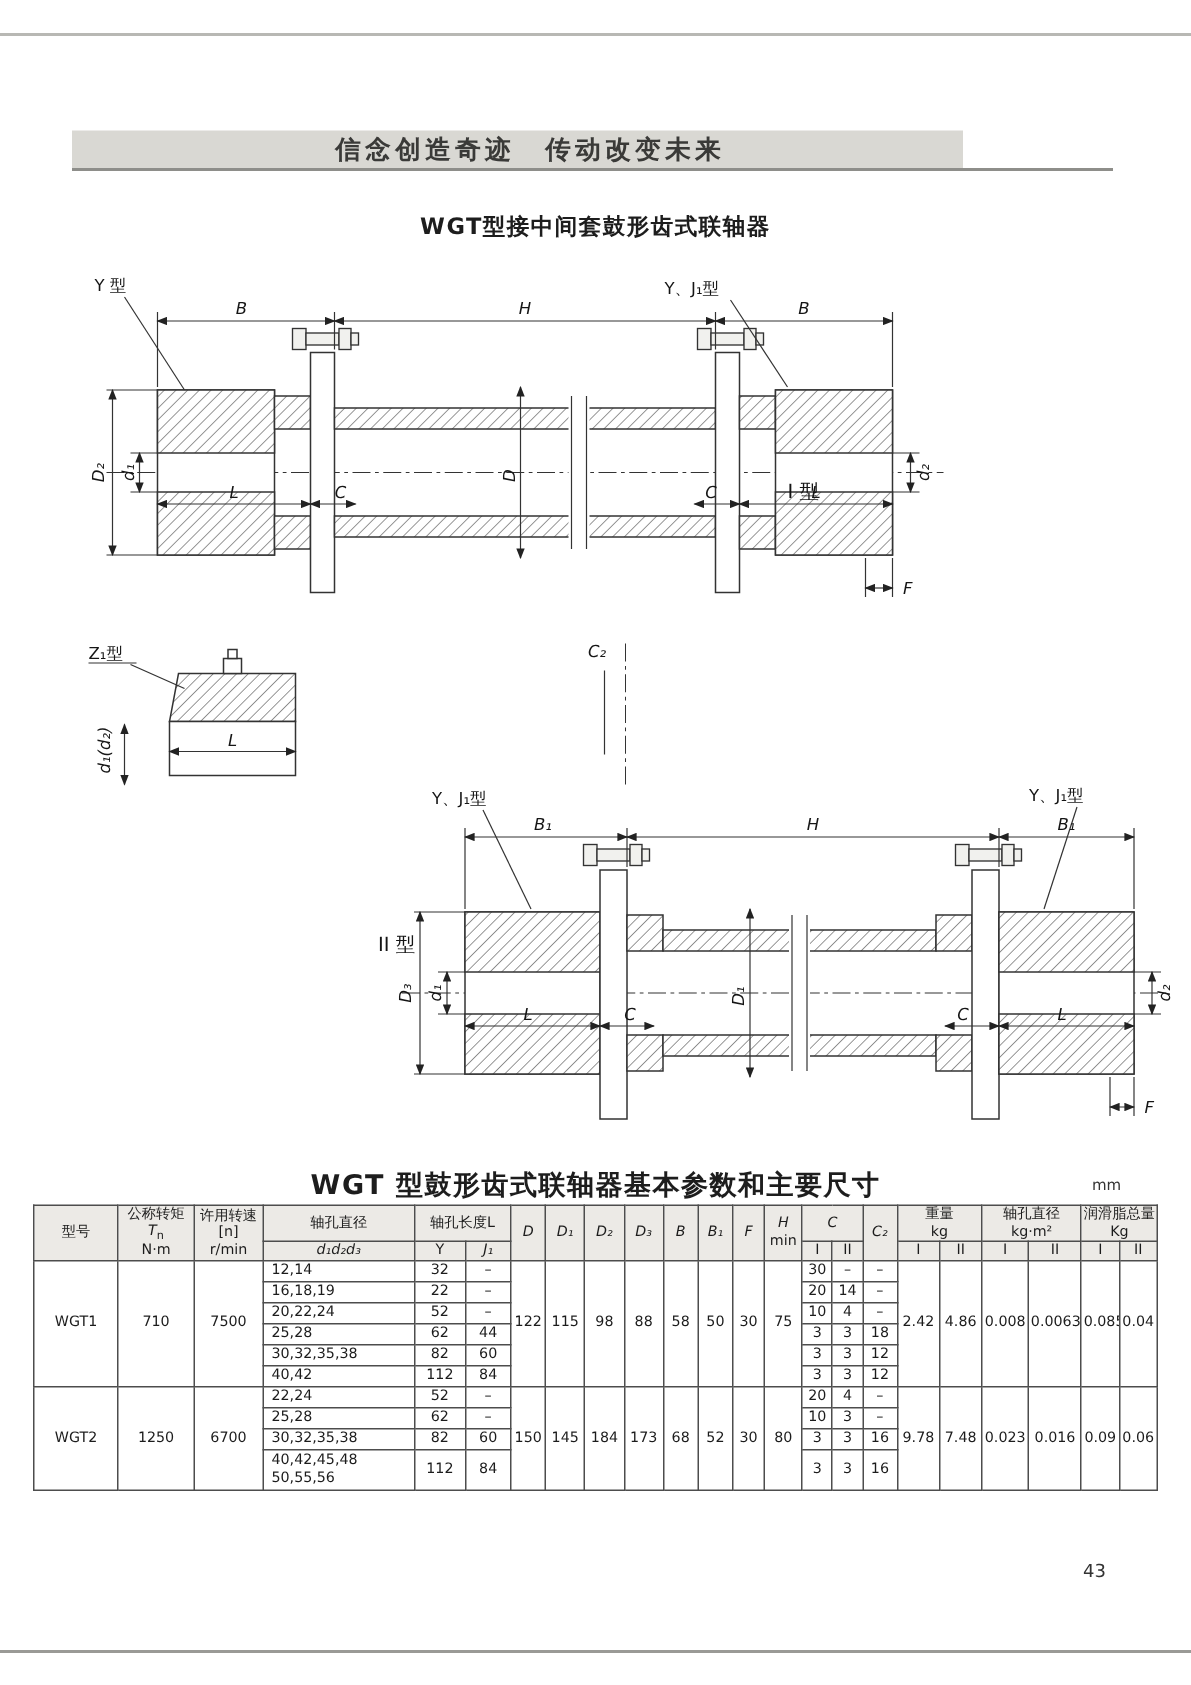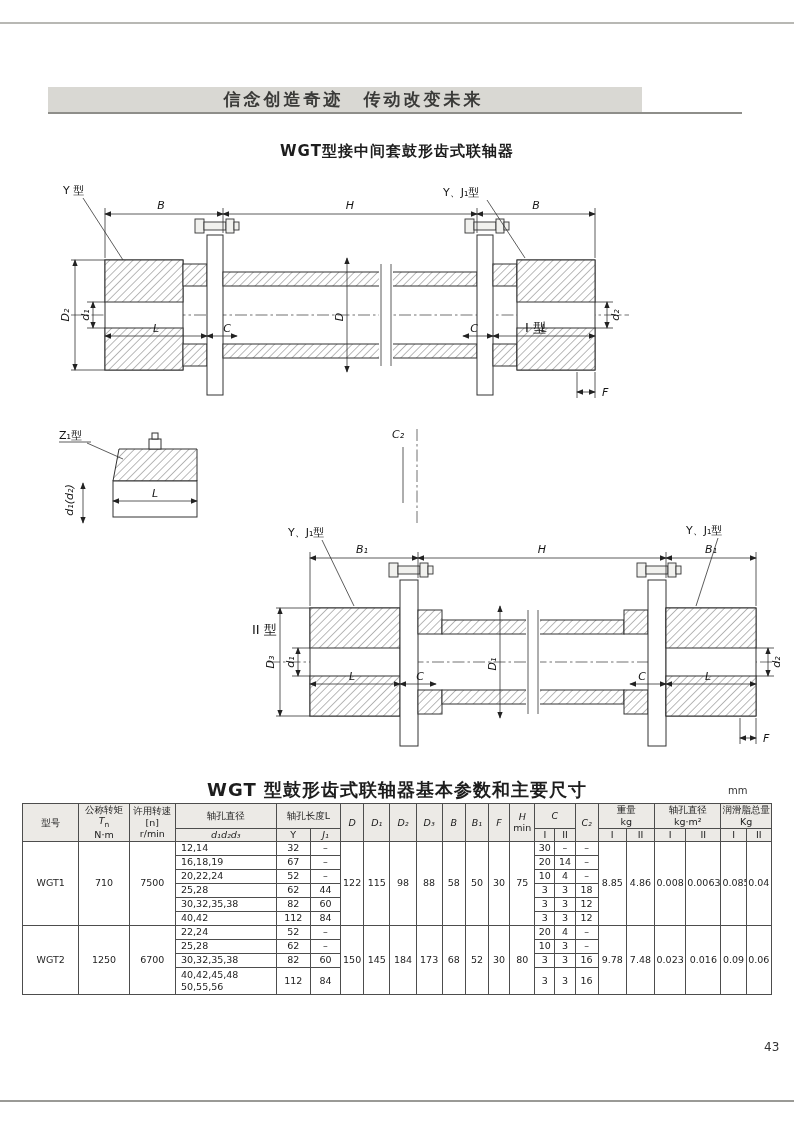--- a/index.html
+++ b/index.html
@@ -23,21 +23,21 @@
   table.params{position:absolute;left:22px;top:803px;width:750px;border-collapse:collapse;
                table-layout:fixed;font-size:9.5px;color:#1c1c1c;}
   .params th,.params td{border:1px solid #4d4d4d;text-align:center;vertical-align:middle;
                padding:0 1px;line-height:1.2;font-weight:normal;overflow:hidden;}
   .params thead th{background:#eceae6;}
   .params td.bore{text-align:left;padding-left:5px;}
   .params tr.r{height:14px;}
   .params tr.r2{height:27px;}
   .params i{font-style:italic;}
   .params sub{font-size:7.5px;}
-  .pagenum{position:absolute;left:764px;top:1040px;font-size:12px;color:#333;}
+  .pagenum{position:absolute;left:722px;top:1040px;font-size:12px;color:#333;}
   
   .st{fill:#ffffff;stroke:#333;stroke-width:1;}
   .ht{fill:url(#hatch);stroke:#333;stroke-width:1;}
   .dl{stroke:#333;stroke-width:0.8;fill:none;}
   .dm{stroke:#333;stroke-width:0.8;fill:none;marker-start:url(#arw);marker-end:url(#arw);}
   .cl{stroke:#333;stroke-width:0.7;fill:none;stroke-dasharray:12 3 2.5 3;}
   text.dt{font-size:11px;font-style:italic;fill:#151515;font-family:"DejaVu Sans","Liberation Sans",sans-serif;}
   text.zh{font-size:11px;fill:#151515;font-family:"DejaVu Sans","Liberation Sans",sans-serif;}
   text.big{font-size:13px;fill:#151515;font-family:"DejaVu Sans","Liberation Sans",sans-serif;}
   .bolt rect{fill:#f1f1ee;stroke:#333;stroke-width:0.9;}
@@ -355,30 +355,30 @@
         <td rowspan="6">115</td>
         <td rowspan="6">98</td>
         <td rowspan="6">88</td>
         <td rowspan="6">58</td>
         <td rowspan="6">50</td>
         <td rowspan="6">30</td>
         <td rowspan="6">75</td>
         <td>30</td>
         <td>–</td>
         <td>–</td>
-        <td rowspan="6">8.85</td>
+        <td rowspan="6">2.42</td>
         <td rowspan="6">4.86</td>
         <td rowspan="6">0.008</td>
         <td rowspan="6">0.0063</td>
         <td rowspan="6">0.085</td>
         <td rowspan="6">0.04</td>
       </tr>
       <tr class="r">
         <td class="bore">16,18,19</td>
-        <td>67</td>
+        <td>22</td>
         <td>–</td>
         <td>20</td>
         <td>14</td>
         <td>–</td>
       </tr>
       <tr class="r">
         <td class="bore">20,22,24</td>
         <td>52</td>
         <td>–</td>
         <td>10</td>

